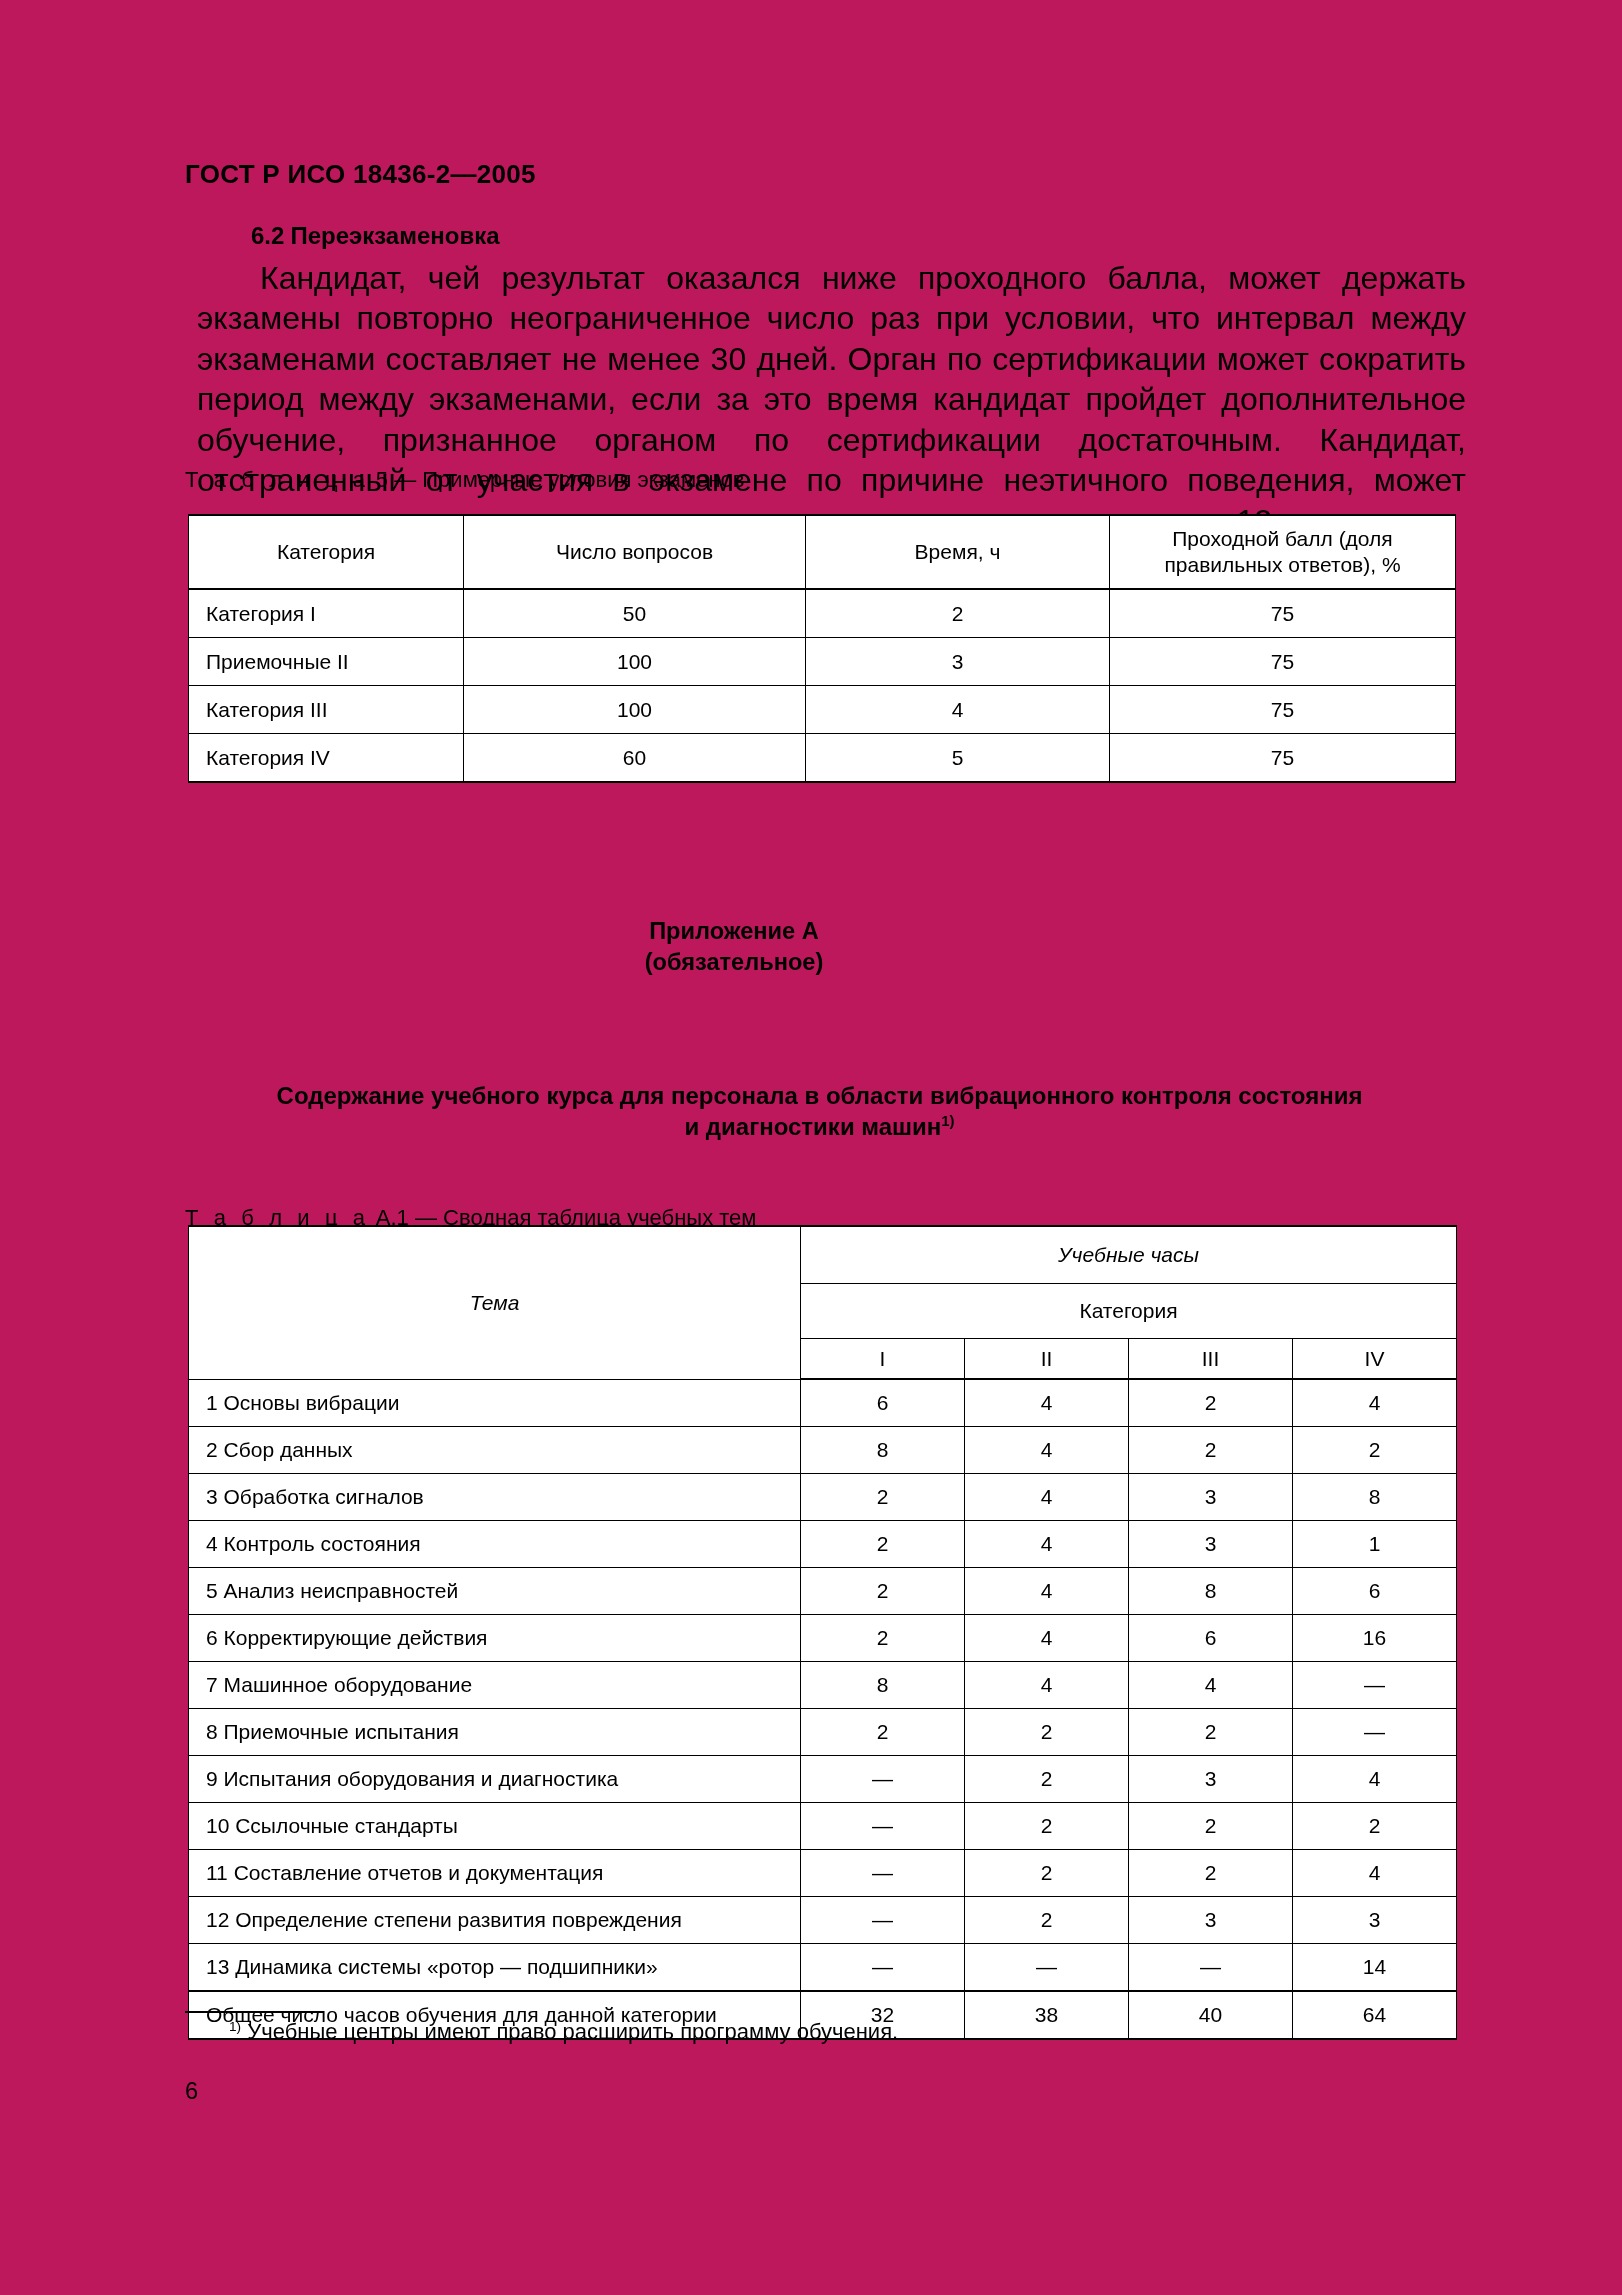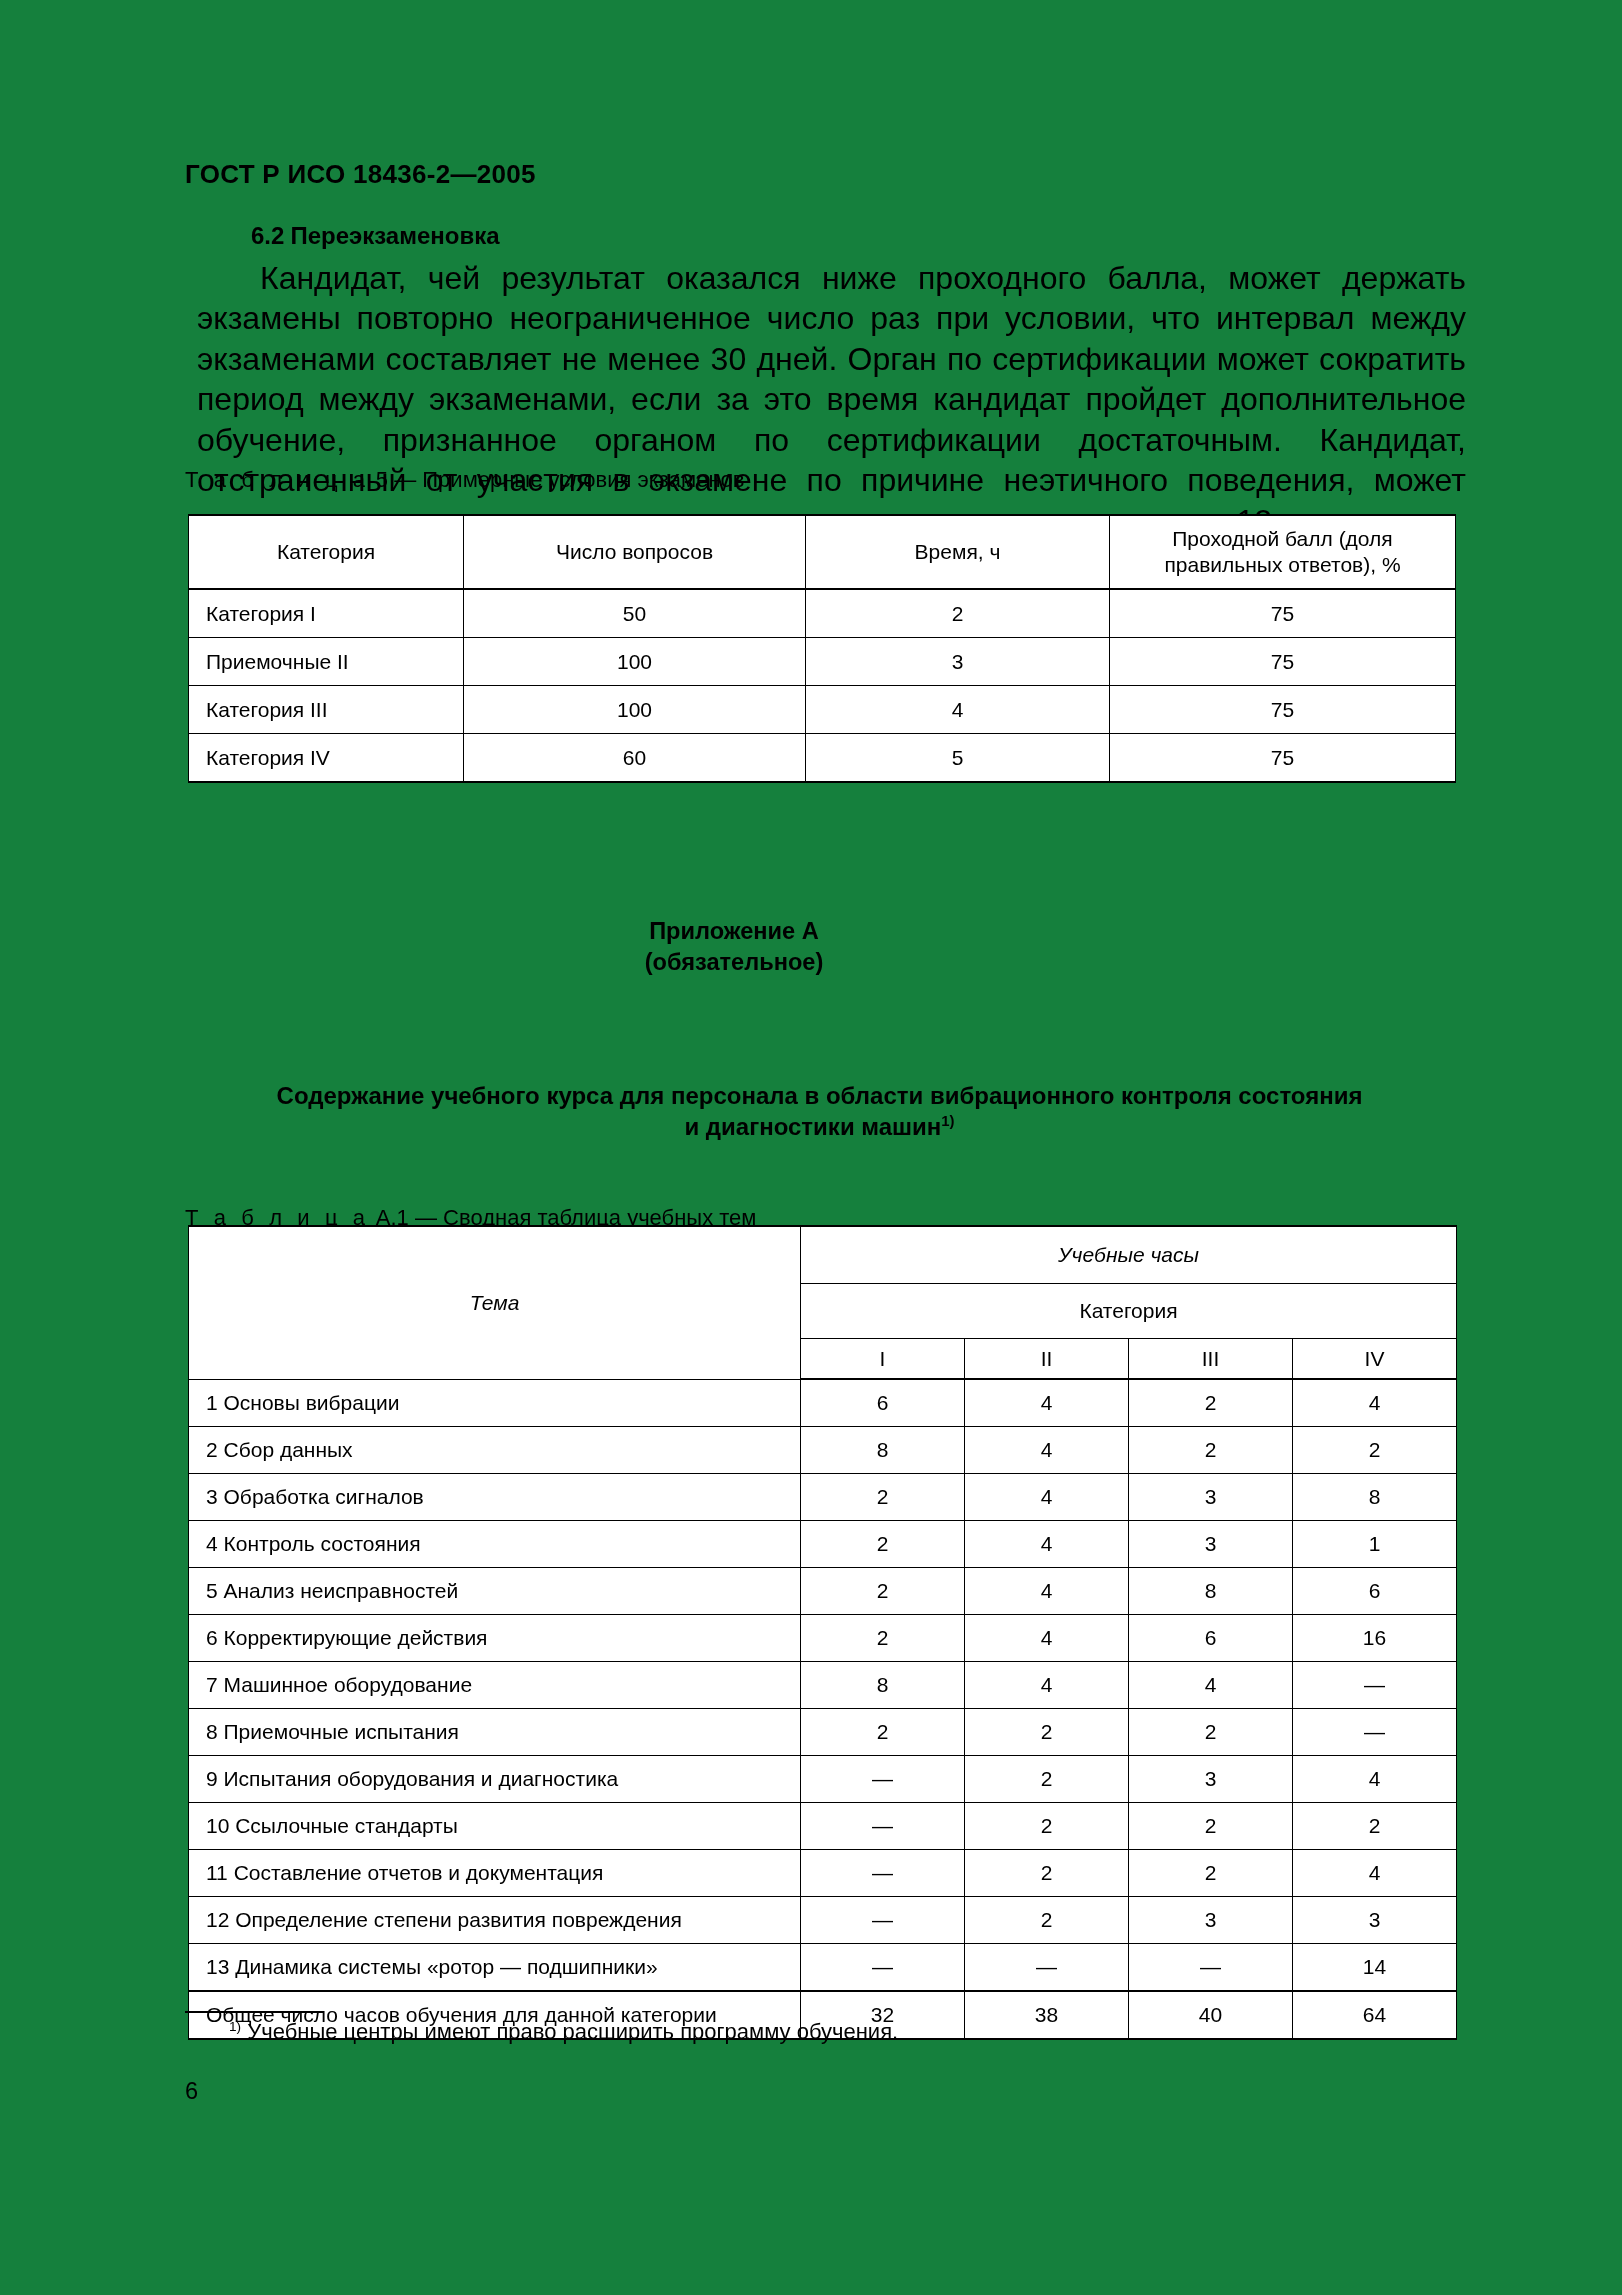--- a/index.html
+++ b/index.html
@@ -9,21 +9,21 @@
     background: #ffffff;
   }
   body {
     font-family: "Liberation Sans", sans-serif;
     color: #000000;
   }
   .page {
     position: relative;
     width: 1622px;
     height: 2295px;
-    background: #15803d;
+    background: #be185d;
     box-sizing: border-box;
     overflow: hidden;
   }
 
   
   .doc-header {
     position: absolute;
     left: 185px;
     top: 159px;
     font-size: 26px;

